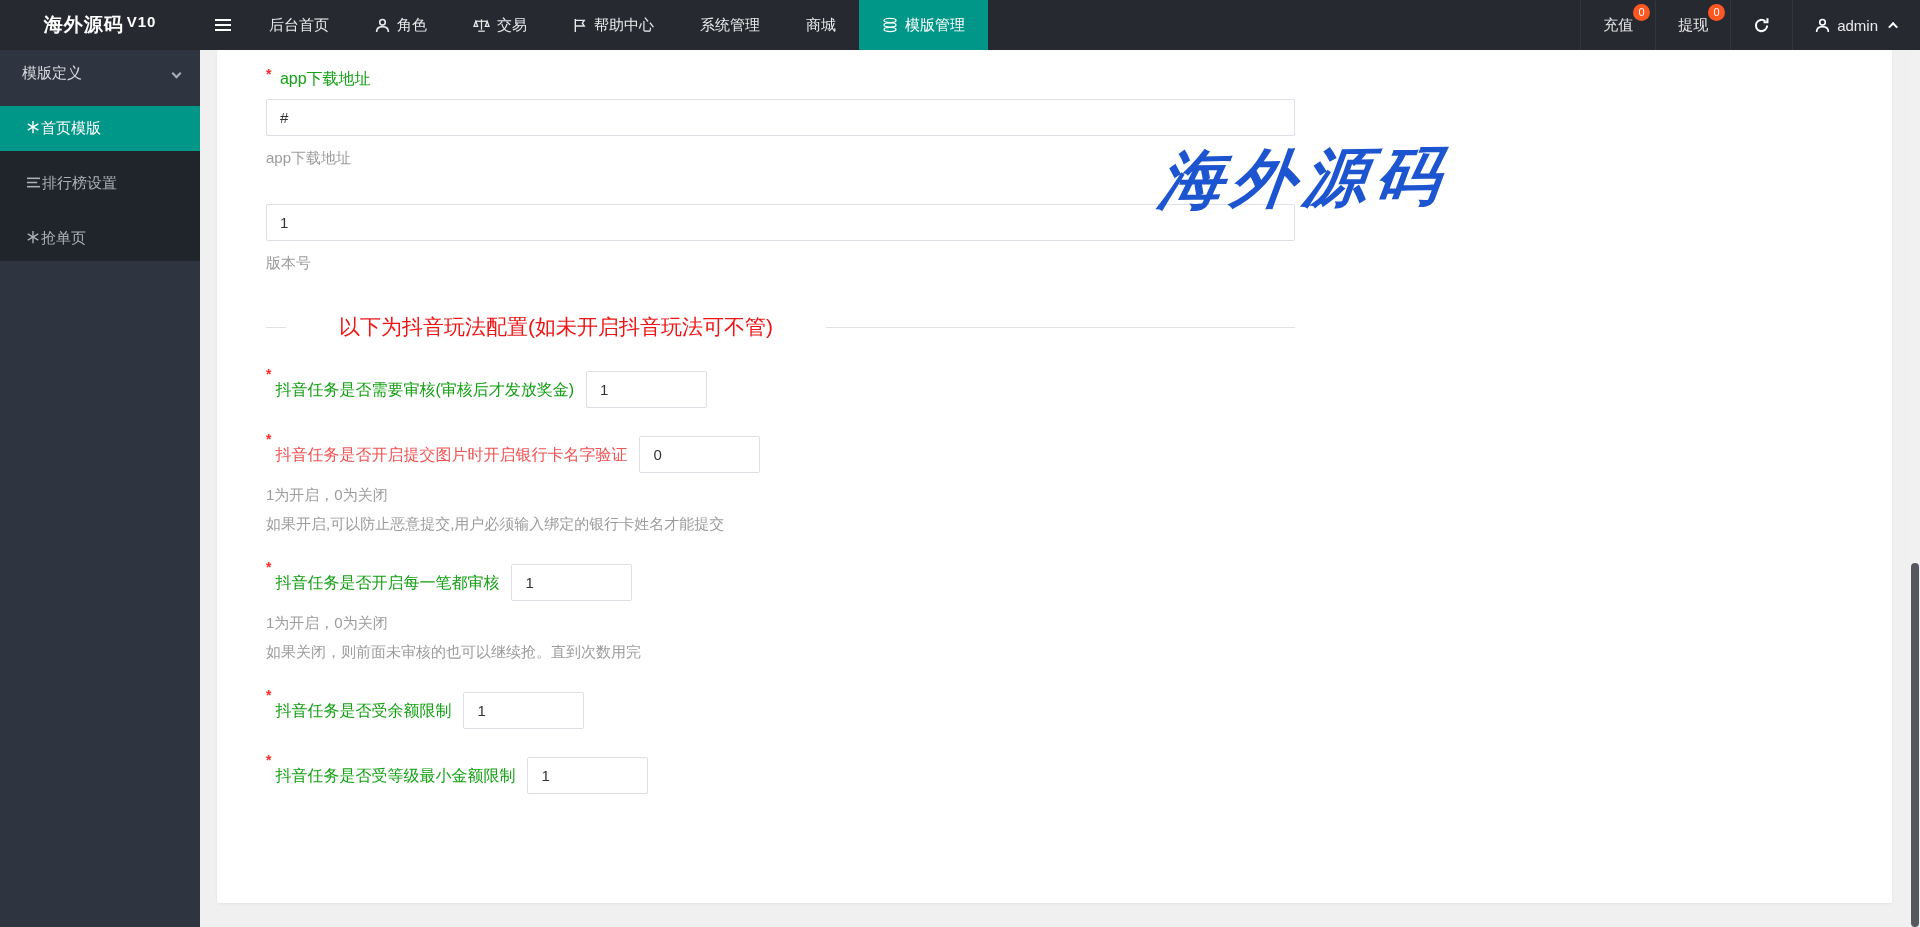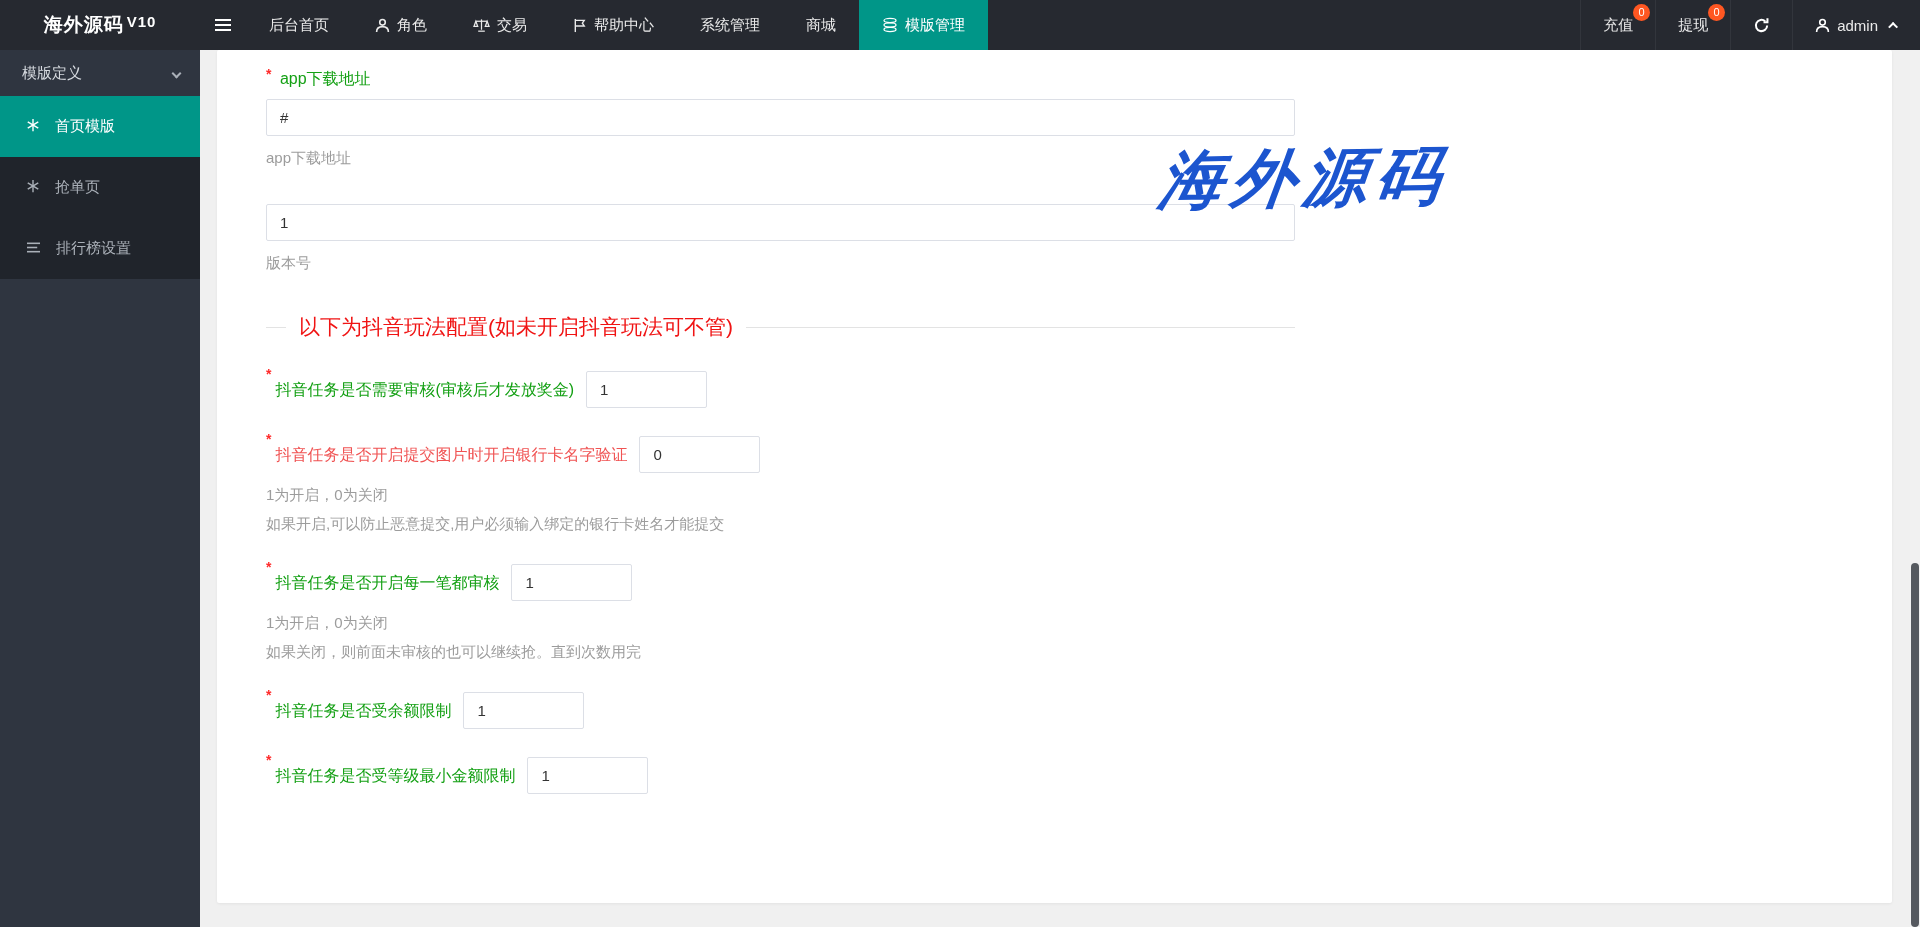--- a/index.html
+++ b/index.html
@@ -56,22 +56,22 @@
   .sidebar {
     position: absolute; top: 50px; left: 0; bottom: 0; width: 200px;
     background: #2f3540; z-index: 20;
   }
   .side-group {
     height: 46px; display: flex; align-items: center; padding-left: 22px;
     color: #d7dbe0; font-size: 15px; cursor: pointer;
   }
   .side-sub { background: #20242b; }
   .side-item {
-    height: 61px; display: flex; align-items: center; gap: 15px;
-    padding-left: 26px; color: #aab0b8; font-size: 15px; cursor: pointer;
+    height: 45px; display: flex; align-items: center; gap: 1px;
+    padding-left: 26px; color: #aab0b8; font-size: 15px; cursor: pointer; margin-top: 10px;
   }
   .side-item.active { background: #009688; color: #fff; }
   .side-item svg { flex: 0 0 auto; }
 
   
   .main { position: absolute; left: 200px; top: 50px; right: 0; bottom: 0; background: #f0f0f0; }
   .card {
     margin: 0 28px 0 17px; height: 853px; background: #fff;
     box-shadow: 0 1px 3px rgba(0,0,0,0.06); border-radius: 2px;
     padding: 16px 8px 0 49px; overflow: hidden; position: relative;
@@ -91,21 +91,21 @@
     height: 37px; border: 1px solid #dcdfe6; border-radius: 2px; background: #fff;
     font-size: 15px; color: #333; padding: 0 13px; outline: none;
     font-family: "Liberation Sans", "DejaVu Sans", sans-serif;
   }
   .txt.wide { width: 100%; }
   .txt.small { width: 121px; }
 
   .helper { color: #9c9c9c; font-size: 15px; line-height: 25px; margin-top: 9px; }
   .helper + .helper { margin-top: 4px; }
 
-  .divider { display: flex; align-items: center; margin: 38px 0 30px; }
+  .divider { display: flex; align-items: center; margin: 38px 0 30px; gap: 40px; }
   .divider .dash { width: 20px; height: 1px; background: #e3e3e3; }
   .divider .dtext { color: #f01414; font-size: 21px; margin: 0 13px; white-space: nowrap; }
   .divider .dline { flex: 1; height: 1px; background: #e3e3e3; }
 
   .inline-field { margin-bottom: 28px; }
   .inline-row { display: flex; align-items: center; }
   .inline-row .req { align-self: flex-start; transform: translateY(-5px); }
   .inline-row .txt { margin-left: 12px; }
 
   
@@ -236,39 +236,39 @@
       <span><svg width="14" height="14" viewBox="0 0 16 16">
             <g stroke="#fff" stroke-width="1.6">
               <line x1="8" y1="1" x2="8" y2="15"></line>
               <line x1="2" y1="4.5" x2="14" y2="11.5"></line>
               <line x1="14" y1="4.5" x2="2" y2="11.5"></line>
             </g>
           </svg></span>
       <span>首页模版</span>
     </div>
     <div class="side-item">
+      <span><svg width="15" height="13" viewBox="0 0 16 14">
+            <g stroke="#aab0b8" stroke-width="1.7">
+              <line x1="1" y1="2.5" x2="15" y2="2.5"></line>
+              <line x1="1" y1="7" x2="12" y2="7"></line>
+              <line x1="1" y1="11.5" x2="15" y2="11.5"></line>
+            </g>
+          </svg></span>
+      <span>排行榜设置</span>
+    </div>
+    <div class="side-item">
       <span><svg width="14" height="14" viewBox="0 0 16 16">
             <g stroke="#aab0b8" stroke-width="1.6">
               <line x1="8" y1="1" x2="8" y2="15"></line>
               <line x1="2" y1="4.5" x2="14" y2="11.5"></line>
               <line x1="14" y1="4.5" x2="2" y2="11.5"></line>
             </g>
           </svg></span>
       <span>抢单页</span>
     </div>
-    <div class="side-item">
-      <span><svg width="15" height="13" viewBox="0 0 16 14">
-            <g stroke="#aab0b8" stroke-width="1.7">
-              <line x1="1" y1="2.5" x2="15" y2="2.5"></line>
-              <line x1="1" y1="7" x2="12" y2="7"></line>
-              <line x1="1" y1="11.5" x2="15" y2="11.5"></line>
-            </g>
-          </svg></span>
-      <span>排行榜设置</span>
-    </div>
   </div>
 </aside>
 
 <div class="main">
   <div class="card">
     <div class="form-col">
 
       <div class="stack-field">
         <div class="stack-label">
           <span class="req">*</span>

